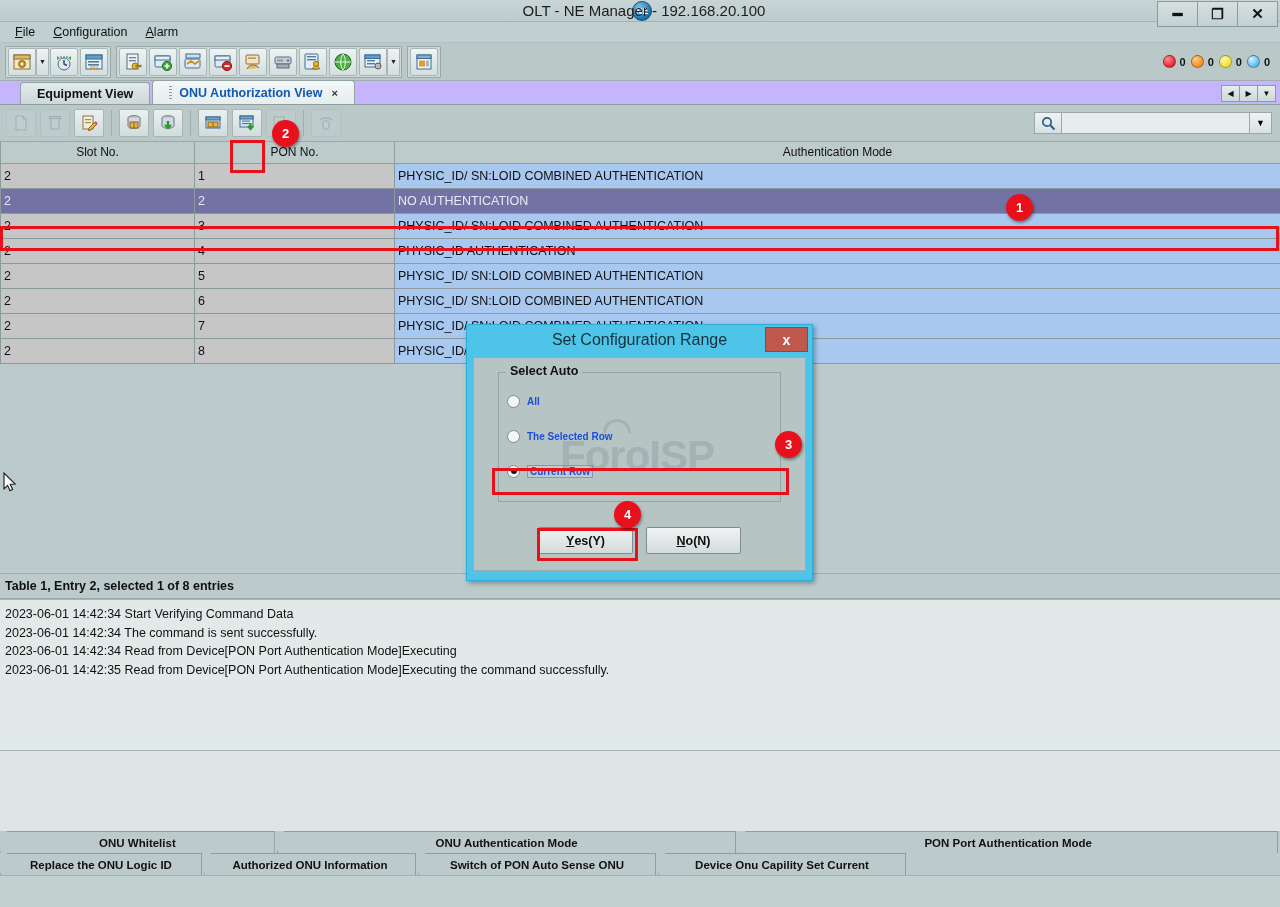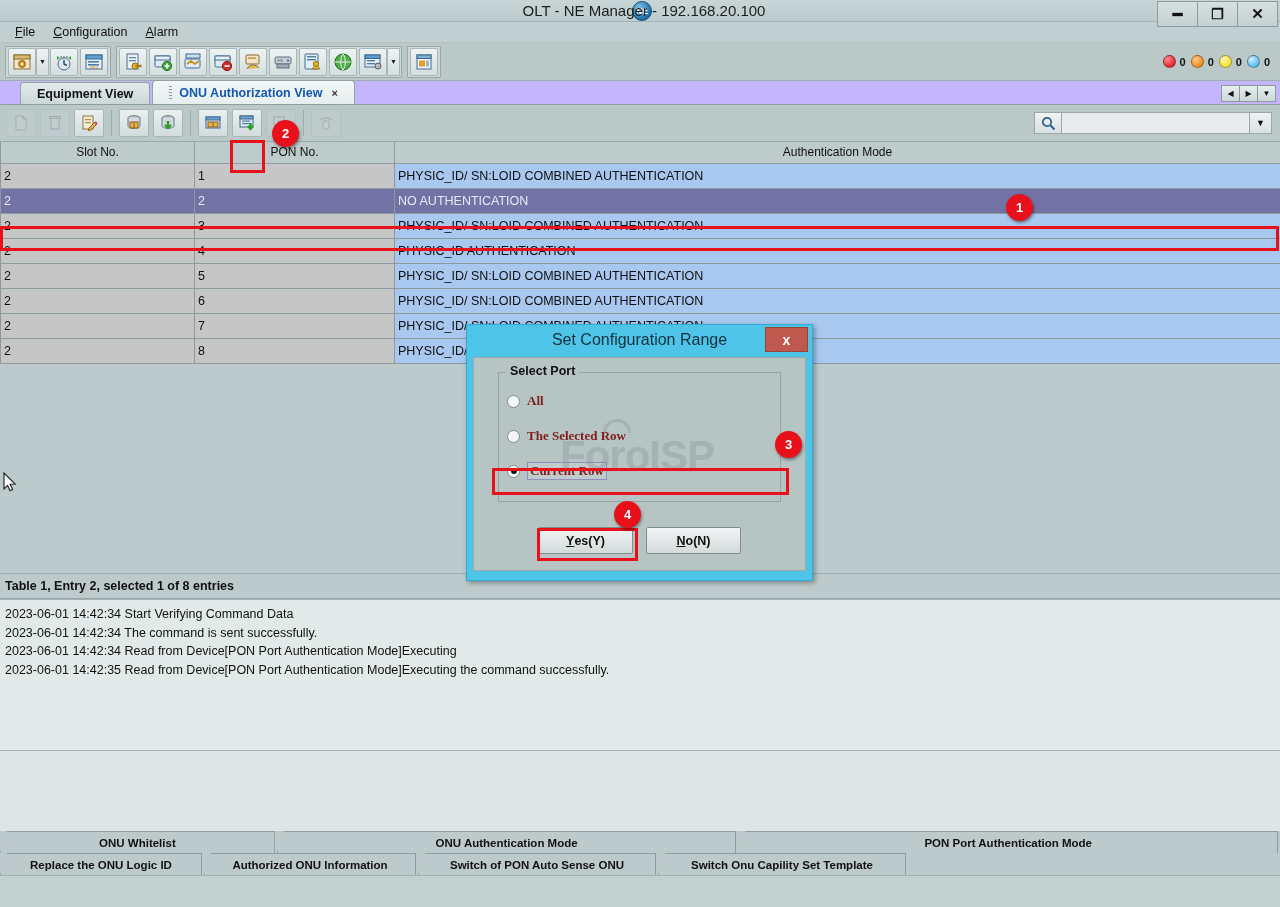--- a/index.html
+++ b/index.html
@@ -234,21 +234,21 @@
   }
   .radiorow{
     position:absolute;left:8px;display:flex;align-items:center;height:20px;
   }
   .radio{
     width:13px;height:13px;border-radius:50%;
     background:#f3f6f6;border:1px solid #7e8c8d;margin-right:7px;
     display:flex;align-items:center;justify-content:center;flex:none;
   }
   .radio .inner{width:6px;height:6px;border-radius:50%;background:#111;}
-  .radiolabel{font-size:13px;font-weight:bold;color:#7f1d1d;font-family:Liberation Serif, serif;}
+  .radiolabel{font-size:10px;font-weight:bold;color:#1d4ed8;}
   .radiolabel.focus{border:1px solid #8f8fc0;padding:0 2px;background:rgba(255,255,255,.13);}
   .dlgbtns{
     position:absolute;left:0;right:0;bottom:16px;
     display:flex;justify-content:center;gap:13px;
   }
   .dlgbtn{
     width:95px;height:27px;
     background:linear-gradient(#f0f3f3,#d4dbdb);
     border:1px solid #7f8d8e;border-radius:2px;
     display:flex;align-items:center;justify-content:center;
@@ -626,37 +626,37 @@
   <div class="btab" style="width:202px">
       <span>Replace the ONU Logic ID</span>
     </div>
   <div class="btab" style="width:212px">
       <span>Authorized ONU Information</span>
     </div>
   <div class="btab" style="width:238px">
       <span>Switch of PON Auto Sense ONU</span>
     </div>
   <div class="btab" style="width:248px">
-      <span>Switch Onu Capility Set Template</span>
+      <span>Device Onu Capility Set Current</span>
     </div>
   <div class="bfill"></div>
 </div>
 <div class="bottomblank"></div>
 
 <div class="wm-arc"></div>
 <div class="watermark">ForoISP</div>
 
 <div class="dialog">
   <div class="dlg-title">
     <span>Set Configuration Range</span>
     <div class="dlg-close">x</div>
   </div>
   <div class="dlg-body">
     <div class="fieldset">
-      <div class="legend">Select Port</div>
+      <div class="legend">Select Auto</div>
       <div class="radiorow" style="top:18px">
         <div class="radio"></div>
         <div class="radiolabel">All</div>
       </div>
       <div class="radiorow" style="top:53px">
         <div class="radio"></div>
         <div class="radiolabel">The Selected Row</div>
       </div>
       <div class="radiorow" style="top:88px">
         <div class="radio">

